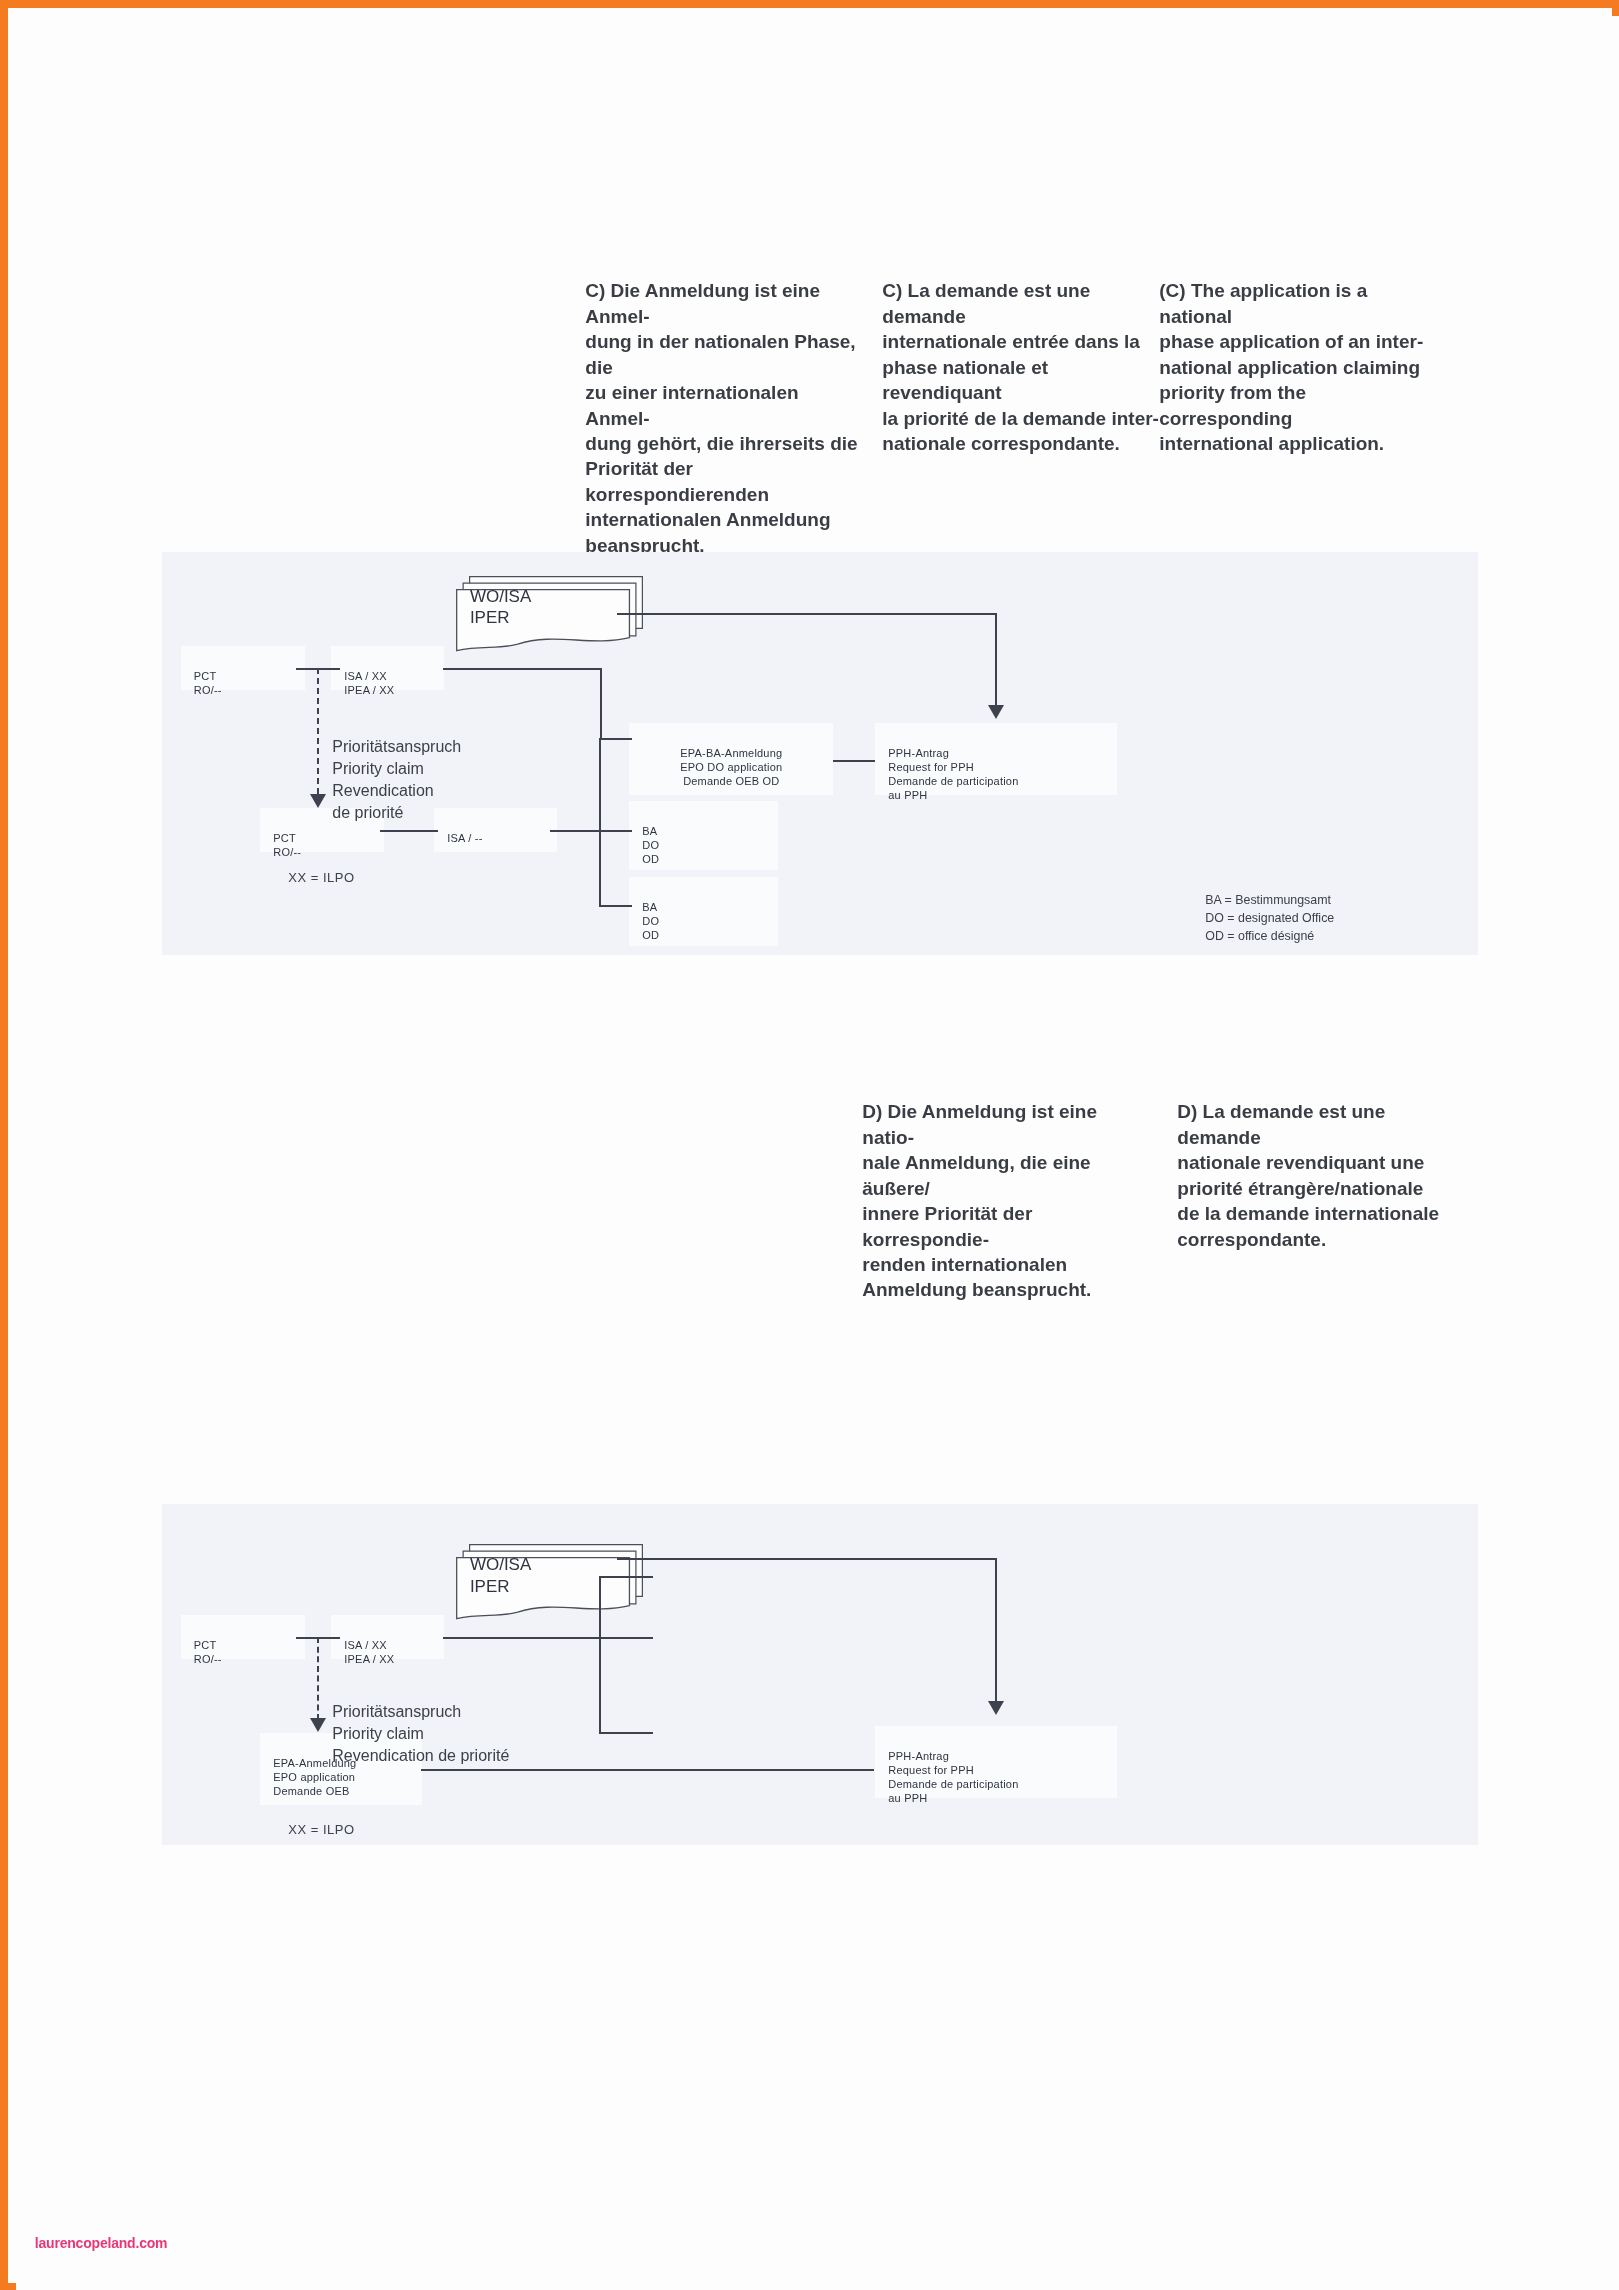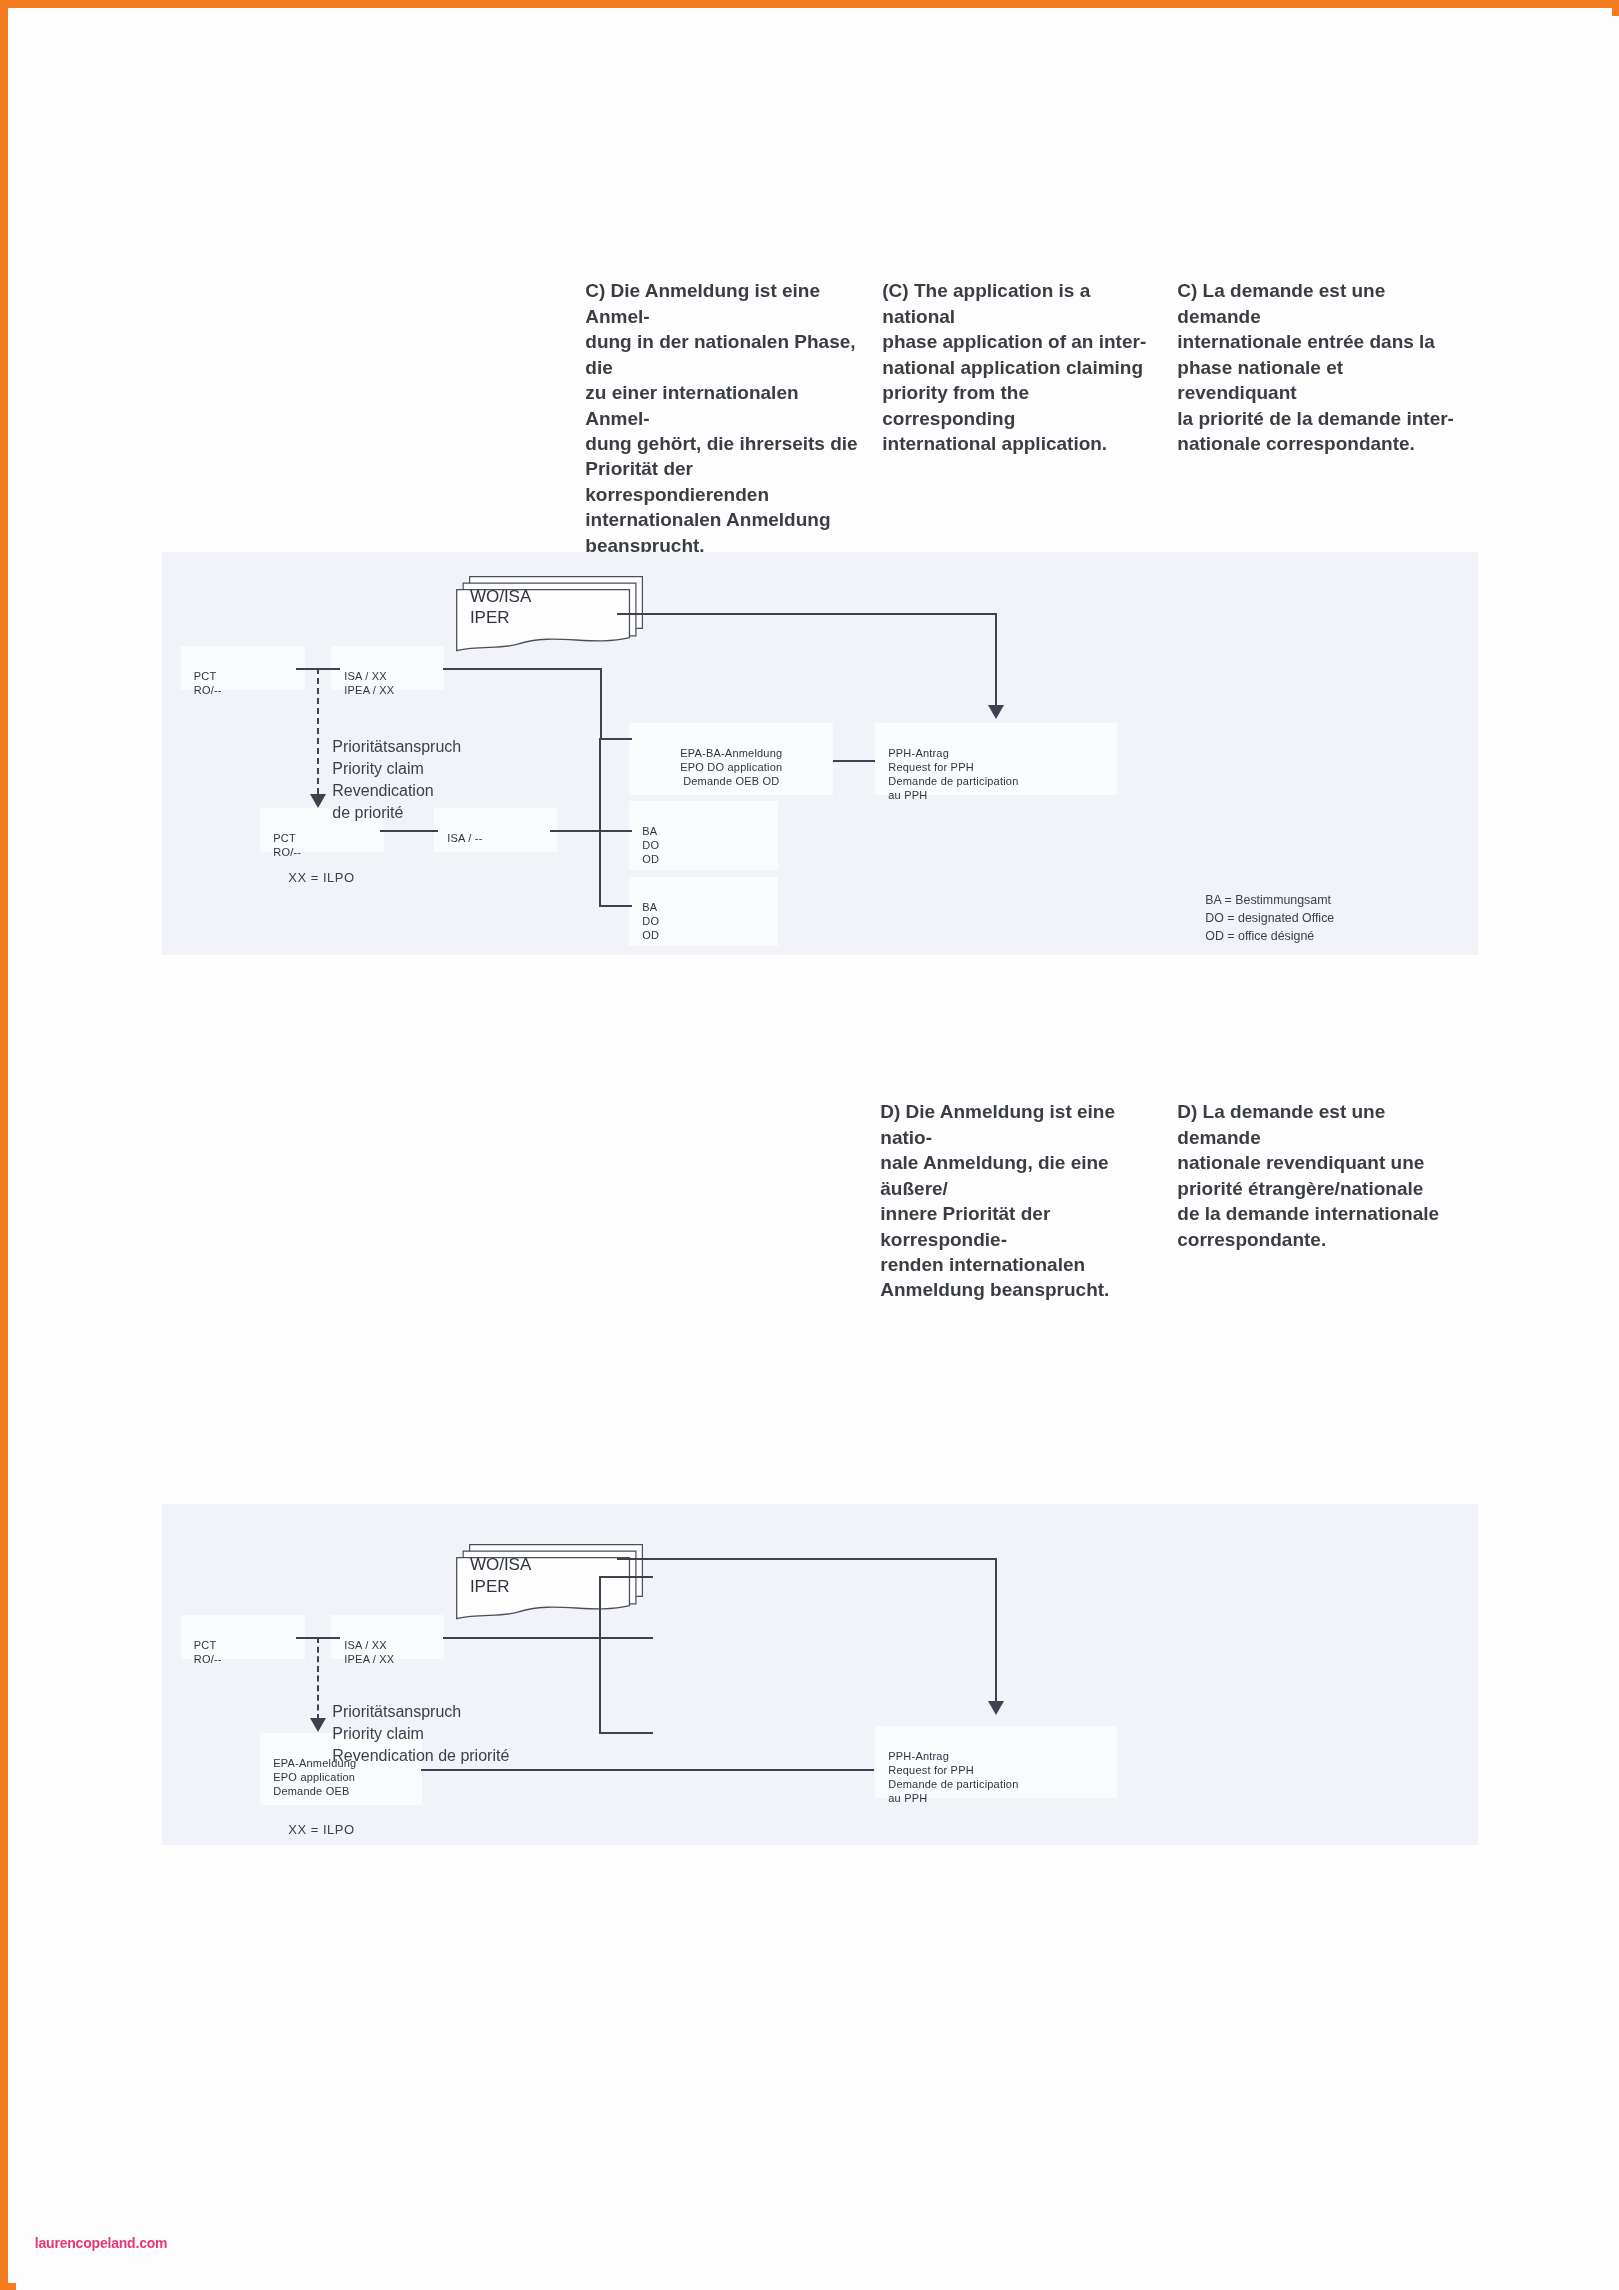--- a/index.html
+++ b/index.html
@@ -119,30 +119,30 @@
   <div id="page-inner">
 
     <div class="text-row" style="left:146px; top:262px;">
       <div class="text-col col-de">C) Die Anmeldung ist eine Anmel-
 dung in der nationalen Phase, die
 zu einer internationalen Anmel-
 dung gehört, die ihrerseits die
 Priorität der korrespondierenden
 internationalen Anmeldung
 beansprucht.</div>
+      <div class="text-col col-fr">C) La demande est une demande
+internationale entrée dans la
+phase nationale et revendiquant
+la priorité de la demande inter-
+nationale correspondante.</div>
       <div class="text-col col-en">(C) The application is a national
 phase application of an inter-
 national application claiming
 priority from the corresponding
 international application.</div>
-      <div class="text-col col-fr">C) La demande est une demande
-internationale entrée dans la
-phase nationale et revendiquant
-la priorité de la demande inter-
-nationale correspondante.</div>
     </div>
 
     <div class="panel" style="left:146px; top:536px; width:1316px; height:403px;">
 
       <div class="docstack" style="left:291px; top:18.5px; width:194px; height:88px;">
         <svg width="194" height="88" viewBox="0 0 210 95">
           <path d="M18 6 H205 V62 H18 Z" fill="#fdfdfe" stroke="#4a4f59" stroke-width="1.3"></path>
           <path d="M11 13 H198 V70 H11 Z" fill="#fdfdfe" stroke="#4a4f59" stroke-width="1.3"></path>
           <path d="M4 20 H191 V72 C150 82 110 66 70 79 C50 85 30 80 4 86 Z" fill="#fdfdfe" stroke="#4a4f59" stroke-width="1.4"></path>
         </svg>
@@ -228,21 +228,21 @@
         <span>XX = ILPO</span>
       </div>
 
       <div class="legend" style="left:1043px; top:320px;">
         <span>BA  =  Bestimmungsamt
 DO =  designated Office
 OD =  office désigné</span>
       </div>
     </div>
 
-    <div class="text-row" style="left:146px; top:1083px;">
+    <div class="text-row" style="left:146px; top:1083px;gap:18px;">
       <div class="text-col col-de">D) Die Anmeldung ist eine natio-
 nale Anmeldung, die eine äußere/
 innere Priorität der korrespondie-
 renden internationalen
 Anmeldung beansprucht.</div>
       <div class="text-col col-fr">D) La demande est une demande
 nationale revendiquant une
 priorité étrangère/nationale
 de la demande internationale
 correspondante.</div>

